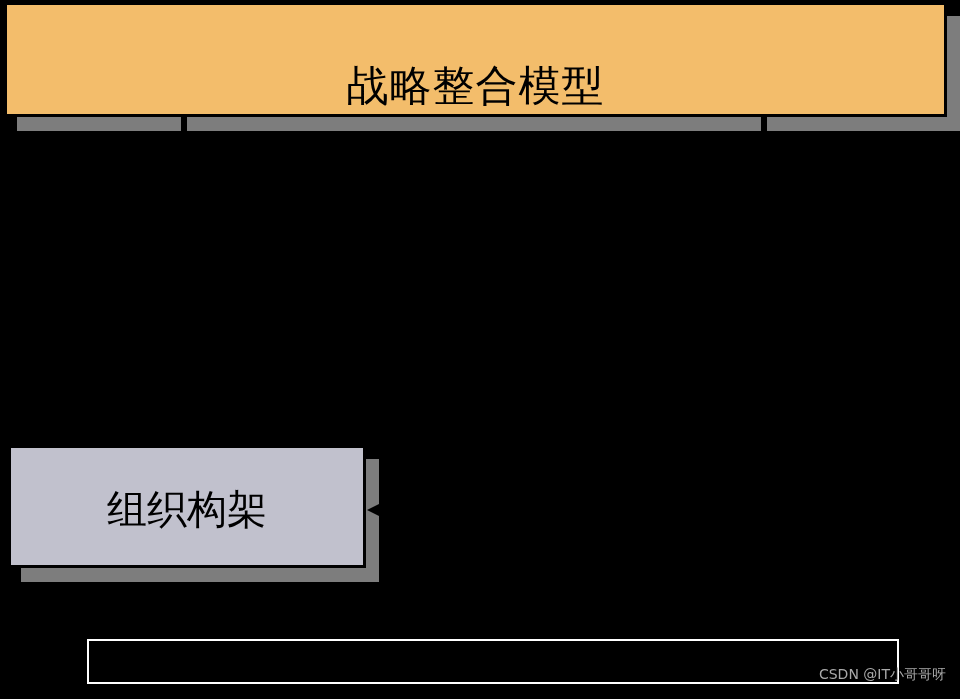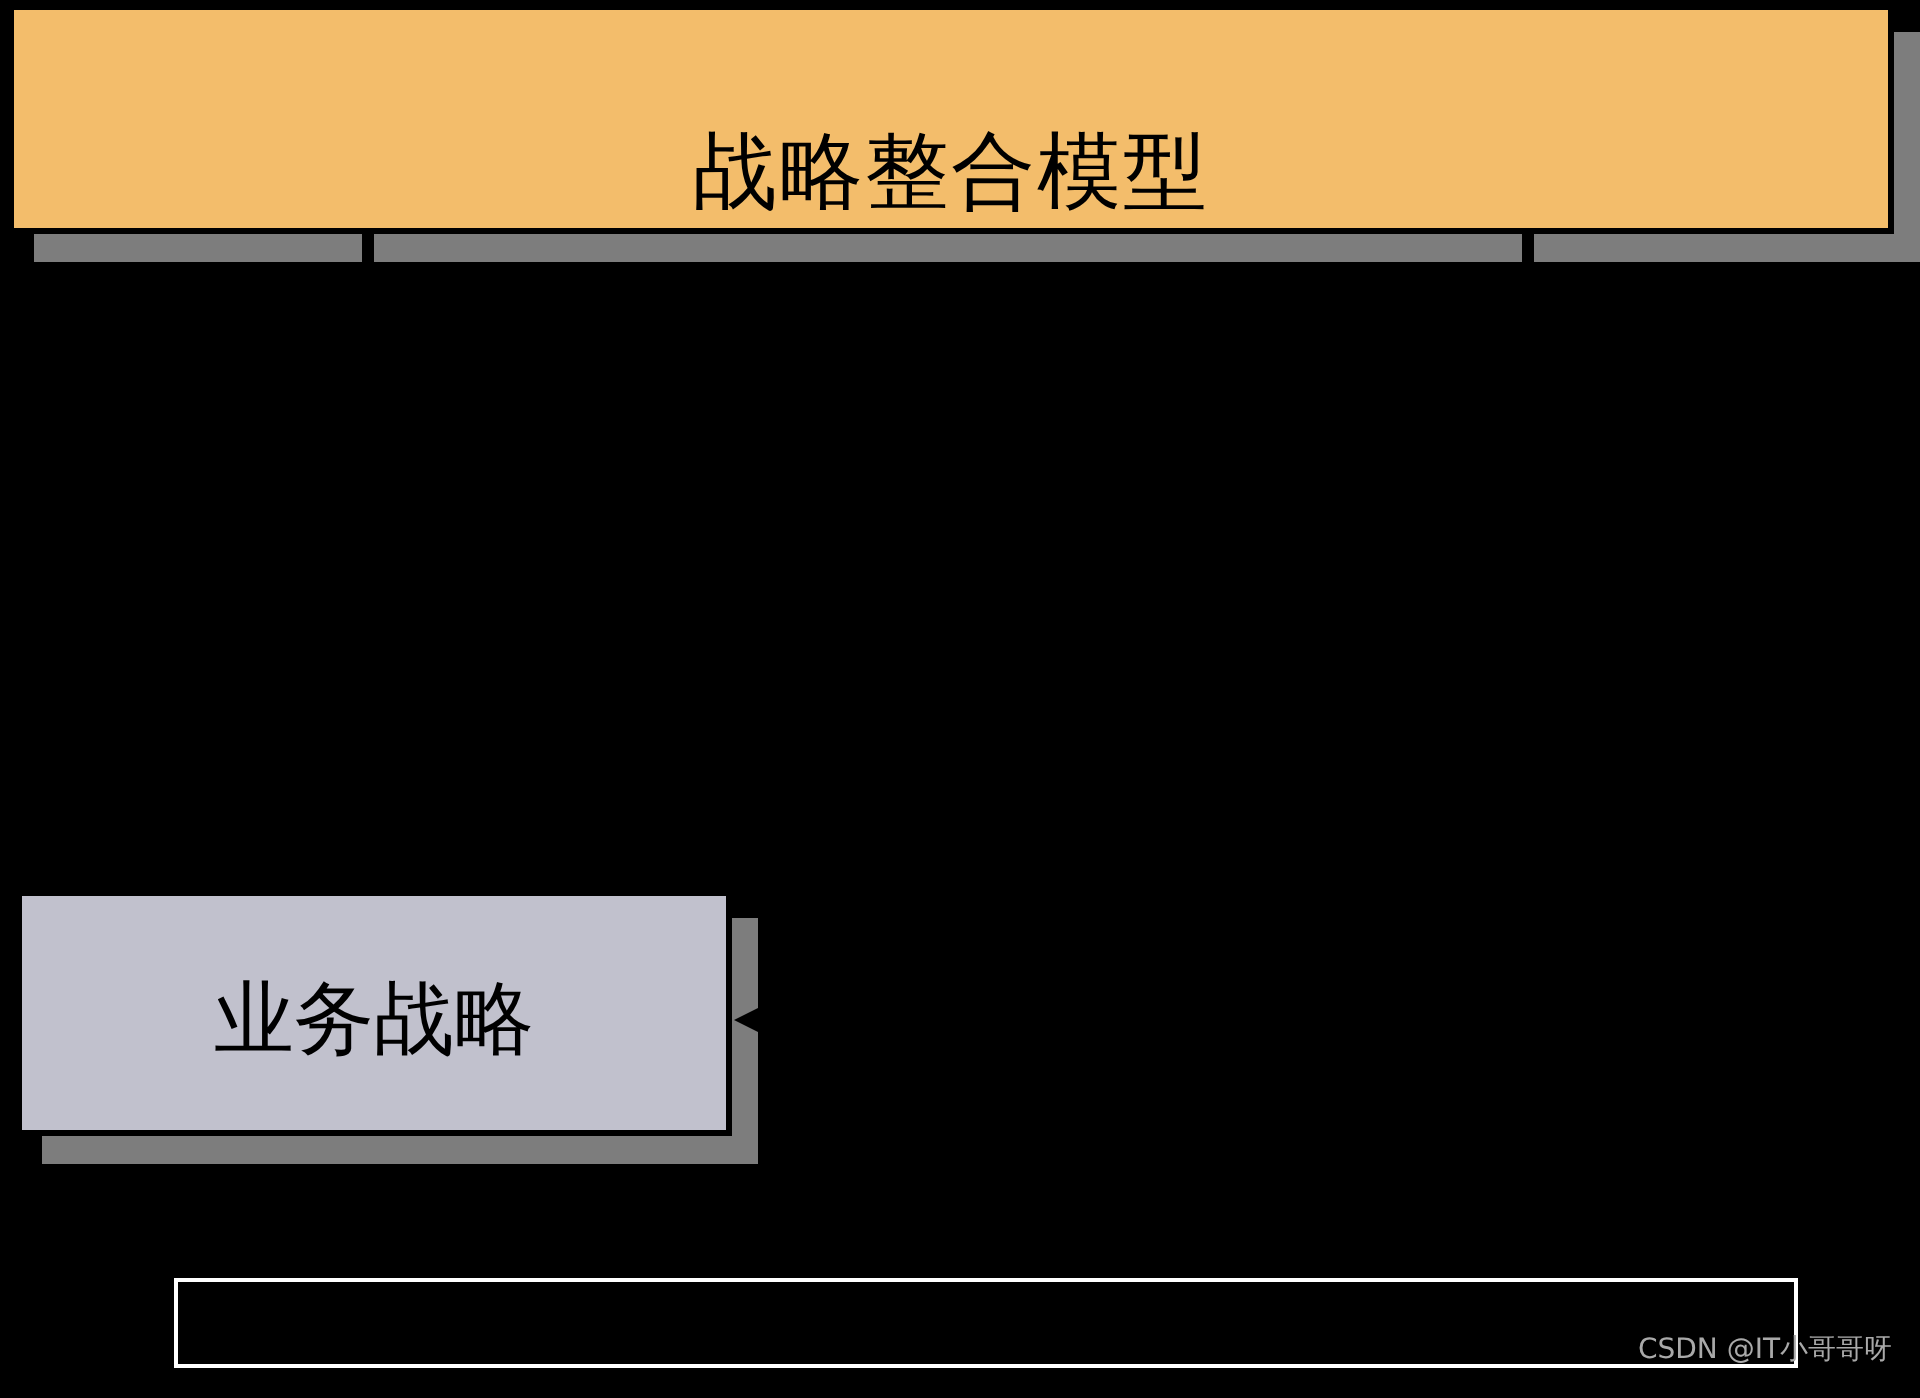--- a/index.html
+++ b/index.html
@@ -121,21 +121,21 @@
   <div class="banner">
     <span class="title-text">战略整合模型</span>
   </div>
 
   <div class="connector-gap gap-left"></div>
   <div class="connector-gap gap-right"></div>
 
 
 
   <div class="node node-org">
-    <span class="node-label">业务战略</span>
+    <span class="node-label">组织构架</span>
   </div>
 
 
   <div class="arrowhead arrow-left arrow-left-top"></div>
   <div class="arrowhead arrow-left arrow-left-bottom"></div>
   <div class="arrowhead arrow-up arrow-up-left"></div>
   <div class="arrowhead arrow-up arrow-up-right"></div>
   <div class="arrowhead arrow-down arrow-down-right"></div>
 
   <div class="footer-frame"></div>

